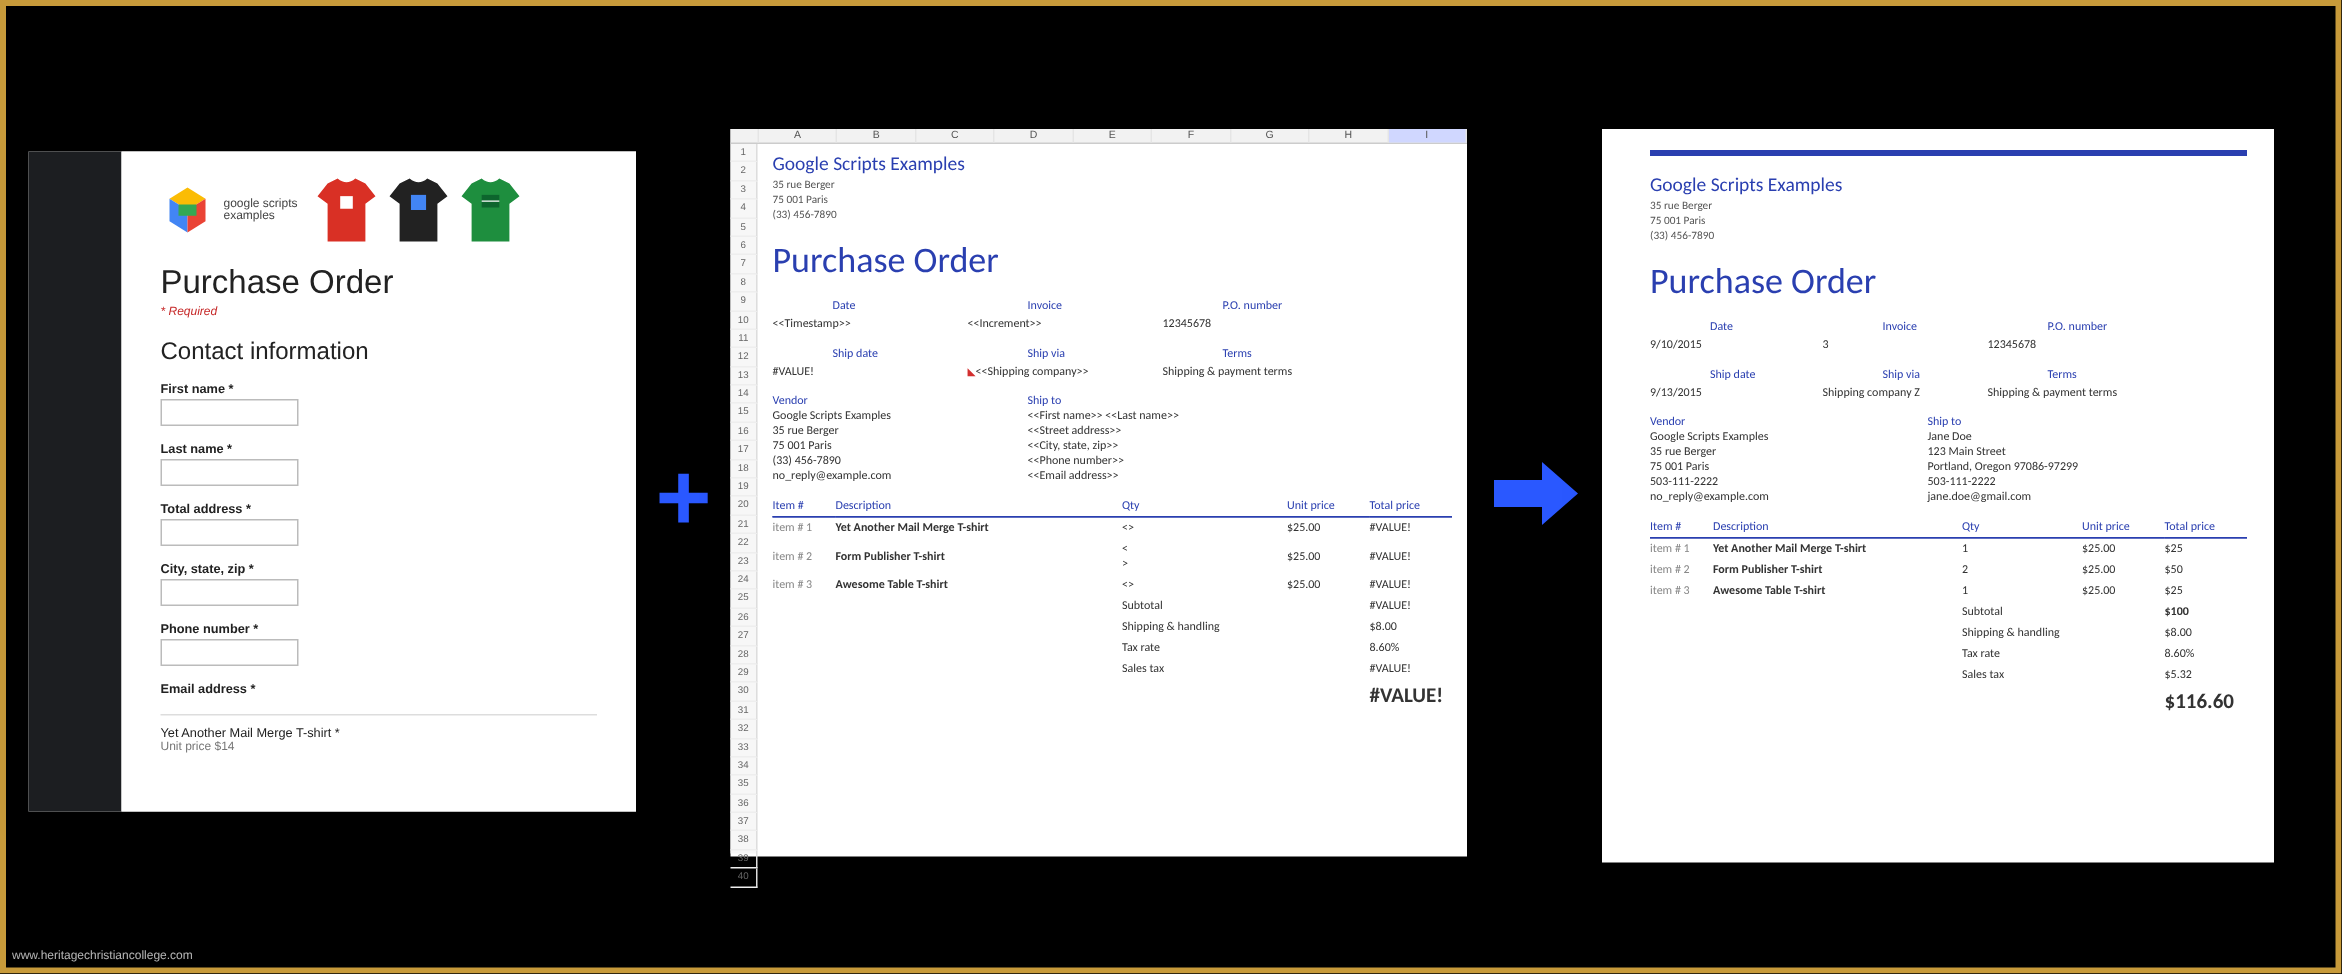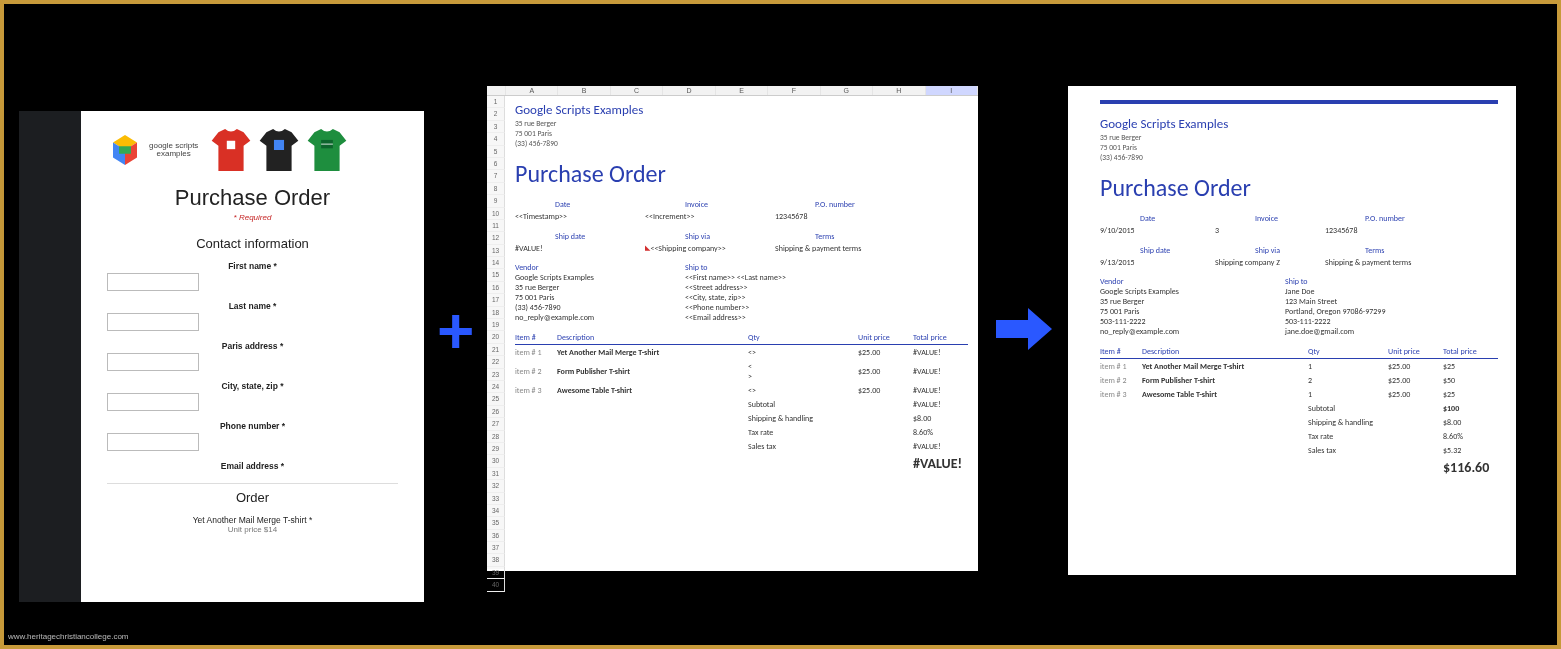--- a/index.html
+++ b/index.html
@@ -1,29 +1,29 @@
 <!DOCTYPE html>
 <html><head>
 <meta charset="utf-8">
 <style>
   html,body{margin:0;padding:0;background:#000;font-family:Arial,Helvetica,sans-serif;}
   .stage{position:relative;width:1561px;height:649px;box-sizing:border-box;border:4px solid #c79a3a;background:#000;}
   .panel{position:absolute;background:#ffffff;box-shadow:0 4px 18px rgba(0,0,0,.5);}
   
-  .form-panel{left:15px;top:107px;width:405px;height:491px;display:flex;text-align:center;}
+  .form-panel{left:15px;top:97px;width:405px;height:440px;display:flex;}
   .form-dark{width:62px;background:#1c1e21;flex:0 0 62px;}
   .form-body{flex:1;background:#fff;padding:10px 26px 10px 26px;box-sizing:border-box;overflow:hidden;}
   .logo-row{display:flex;align-items:center;gap:6px;margin:6px 0 12px;}
   .g-logo{width:36px;height:36px;}
   .g-text{display:flex;flex-direction:column;font-size:8px;line-height:1.05;color:#444;}
   .shirts{display:flex;gap:6px;margin-left:6px;}
   .shirt{width:42px;height:46px;}
   .form-title{font-family:"Segoe UI Light","Helvetica Neue",Arial;font-size:22px;font-weight:300;color:#222;margin:6px 0 2px;}
   .req{color:#c62828;font-size:8px;font-style:italic;}
-  .section-h{font-size:13px;color:#222;margin:14px 0 10px;font-weight:400;}
+  .section-h{font-size:16px;color:#222;margin:14px 0 10px;font-weight:400;}
   .field-lbl{font-size:8.5px;color:#222;font-weight:bold;}
   .field-input{border:1px solid #bbb;height:16px;width:90px;margin:2px 0 10px;background:#fff;}
   .divider{border-top:1px solid #ddd;margin:6px 0;}
   .order-sub{font-size:8.5px;color:#222;}
   .order-price{font-size:8px;color:#777;}
 
   
   .sheet-panel{left:483px;top:82px;width:491px;height:485px;}
   .col-letters{display:flex;font-size:7px;color:#555;background:#f2f2f2;border-bottom:1px solid #ccc;}
   .col-letters div{flex:1;text-align:center;padding:1px 0;border-right:1px solid #e5e5e5;}
@@ -101,31 +101,30 @@
       </div>
       <div class="form-title">Purchase Order</div>
       <div class="req">* Required</div>
 
       <div class="section-h">Contact information</div>
 
       <div class="field-lbl"><span>First name *</span></div>
       <div class="field-input"></div>
       <div class="field-lbl"><span>Last name *</span></div>
       <div class="field-input"></div>
-      <div class="field-lbl"><span>Paris address *</span></div>
+      <div class="field-lbl"><span>Total address *</span></div>
       <div class="field-input"></div>
       <div class="field-lbl"><span>City, state, zip *</span></div>
       <div class="field-input"></div>
       <div class="field-lbl"><span>Phone number *</span></div>
       <div class="field-input"></div>
       <div class="field-lbl"><span>Email address *</span></div>
       <div class="field-input" style="visibility:hidden;height:2px;margin:2px 0 4px"></div>
 
       <div class="divider"></div>
-      <div class="section-h" style="margin-top:6px">Order</div>
       <div class="order-sub">Yet Another Mail Merge T-shirt *</div>
       <div class="order-price">Unit price $14</div>
     </div>
   </div>
 
   <div class="plus">+</div>
 
   <div class="panel sheet-panel">
     <div class="col-letters">
       <div class="corner"></div>

